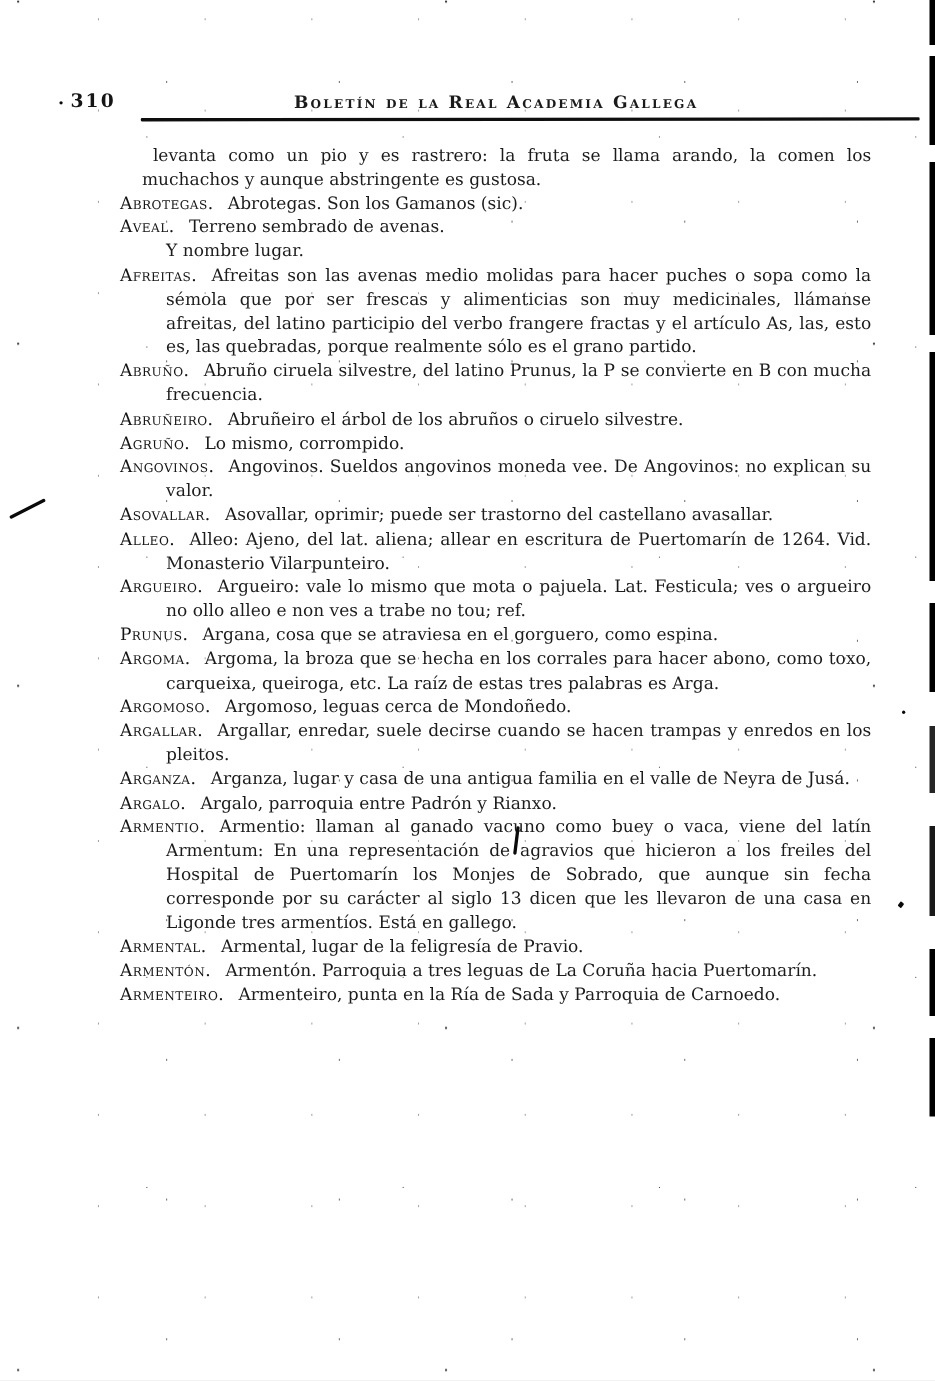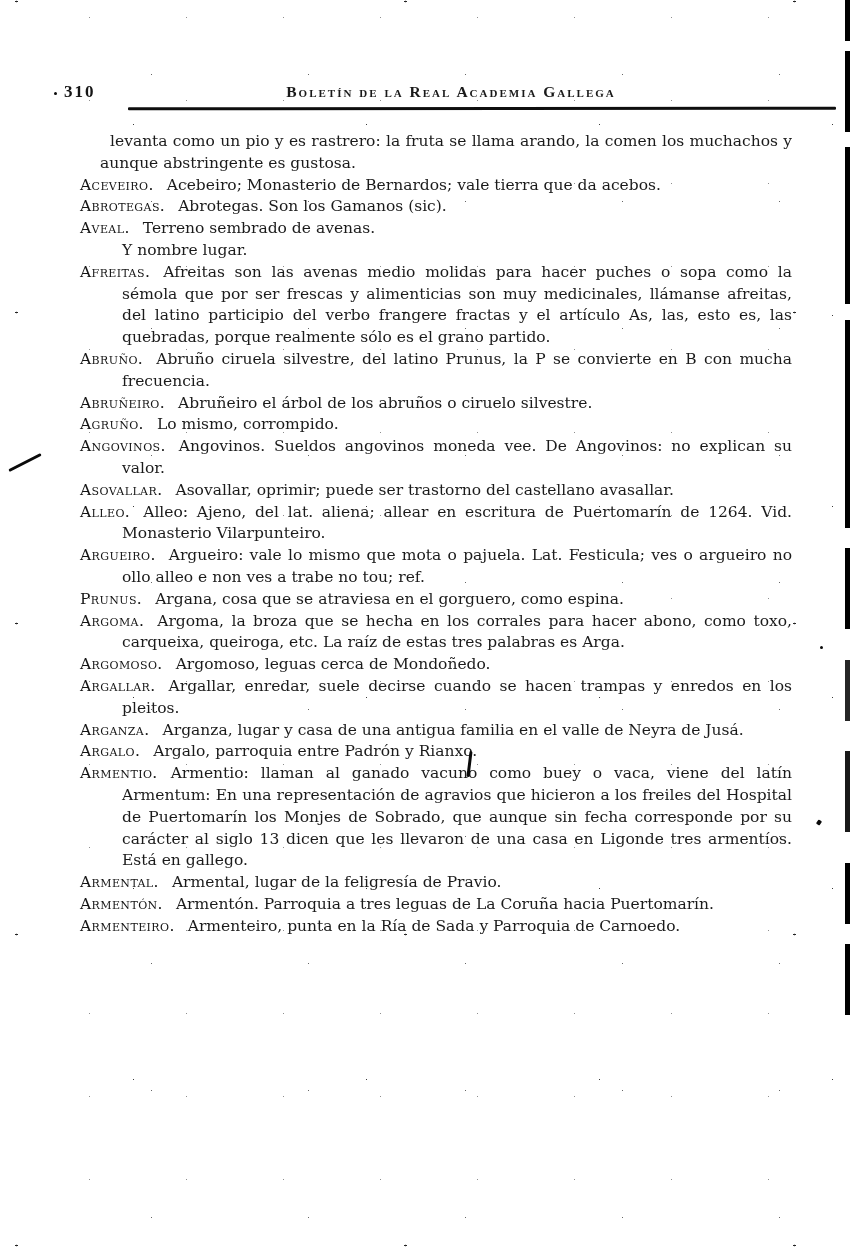--- a/index.html
+++ b/index.html
@@ -10,38 +10,38 @@
       radial-gradient(rgba(10,10,10,0.80) 0.7px, transparent 0.9px),
       radial-gradient(rgba(20,20,20,0.65) 0.6px, transparent 0.8px),
       radial-gradient(rgba(30,30,30,0.50) 0.5px, transparent 0.7px),
       radial-gradient(rgba(0,0,0,0.85) 1.1px, transparent 1.3px);
     background-size: 233px 191px, 157px 127px, 97px 83px, 389px 311px;
     background-position: 17px 29px, 73px 11px, 41px 59px, 211px 157px;
     overflow:hidden;
     font-family:"DejaVu Serif", serif;
     color:#1b1b1b;
   }
-  .header { position:absolute; top:80px; left:0; right:0; height:24px;font-family:Liberation Serif, serif; }
+  .header { position:absolute; top:80px; left:0; right:0; height:24px; }
   .pageno {
     position:absolute; left:64px; top:2px;
     font-size:17px; letter-spacing:2px; font-weight:bold; color:#151515;
   }
   .journal-title {
     position:absolute; left:0; right:0; top:3px; text-align:center;
     transform:translateX(26px);
     font-variant:small-caps; font-size:15.5px; letter-spacing:2px;
     font-weight:bold; color:#1a1a1a; white-space:nowrap;
   }
   .rule {
     position:absolute; top:107px; left:128px; width:708px; height:3px;
     background:#0e0e0e; border-radius:1px; transform:rotate(-0.06deg);
   }
   .textblock {
     position:absolute; top:131px; left:0; width:850px;
-    padding:0 58px 0 80px; box-sizing:border-box;
+    padding:0 58px 0 109px; box-sizing:border-box;
     font-size:15.5px; line-height:21.8px;
   }
   .textblock p { margin:0; }
   .entry        { text-align:justify; padding-left:42px; text-indent:-42px; }
   .continuation { text-align:justify; padding-left:20px; text-indent:10px; }
   .sub          { padding-left:42px; text-indent:0; }
   .headword { font-variant:small-caps; letter-spacing:0.4px; margin-right:13px; color:#141414; }
   
   .edge-strip {
     position:absolute; top:0; right:0; width:5px; height:1015px;
@@ -68,21 +68,20 @@
 
 <div class="page">
   <div class="header">
     <span class="pageno">310</span>
     <span class="journal-title">Boletín de la Real Academia Gallega</span>
   </div>
   <div class="rule"></div>
 
   <div class="textblock" id="entries">
       <p class="continuation"><span>levanta como un pio y es rastrero: la fruta se llama arando, la comen los muchachos y aunque abstringente es gustosa.</span></p>
-      <p class="entry"><span class="headword">Aceveiro.</span><span>Acebeiro; Monasterio de Bernardos; vale tierra que da acebos.</span></p>
       <p class="entry"><span class="headword">Abrotegas.</span><span>Abrotegas. Son los Gamanos (sic).</span></p>
       <p class="entry"><span class="headword">Aveal.</span><span>Terreno sembrado de avenas.</span></p>
       <p class="sub"><span>Y nombre lugar.</span></p>
       <p class="entry"><span class="headword">Afreitas.</span><span>Afreitas son las avenas medio molidas para hacer puches o sopa como la sémola que por ser frescas y alimenticias son muy medicinales, llámanse afreitas, del latino participio del verbo frangere fractas y el artículo As, las, esto es, las quebradas, porque realmente sólo es el grano partido.</span></p>
       <p class="entry"><span class="headword">Abruño.</span><span>Abruño ciruela silvestre, del latino Prunus, la P se convierte en B con mucha frecuencia.</span></p>
       <p class="entry"><span class="headword">Abruñeiro.</span><span>Abruñeiro el árbol de los abruños o ciruelo silvestre.</span></p>
       <p class="entry"><span class="headword">Agruño.</span><span>Lo mismo, corrompido.</span></p>
       <p class="entry"><span class="headword">Angovinos.</span><span>Angovinos. Sueldos angovinos moneda vee. De Angovinos: no explican su valor.</span></p>
       <p class="entry"><span class="headword">Asovallar.</span><span>Asovallar, oprimir; puede ser trastorno del castellano avasallar.</span></p>
       <p class="entry"><span class="headword">Alleo.</span><span>Alleo: Ajeno, del lat. aliena; allear en escritura de Puertomarín de 1264. Vid. Monasterio Vilarpunteiro.</span></p>

